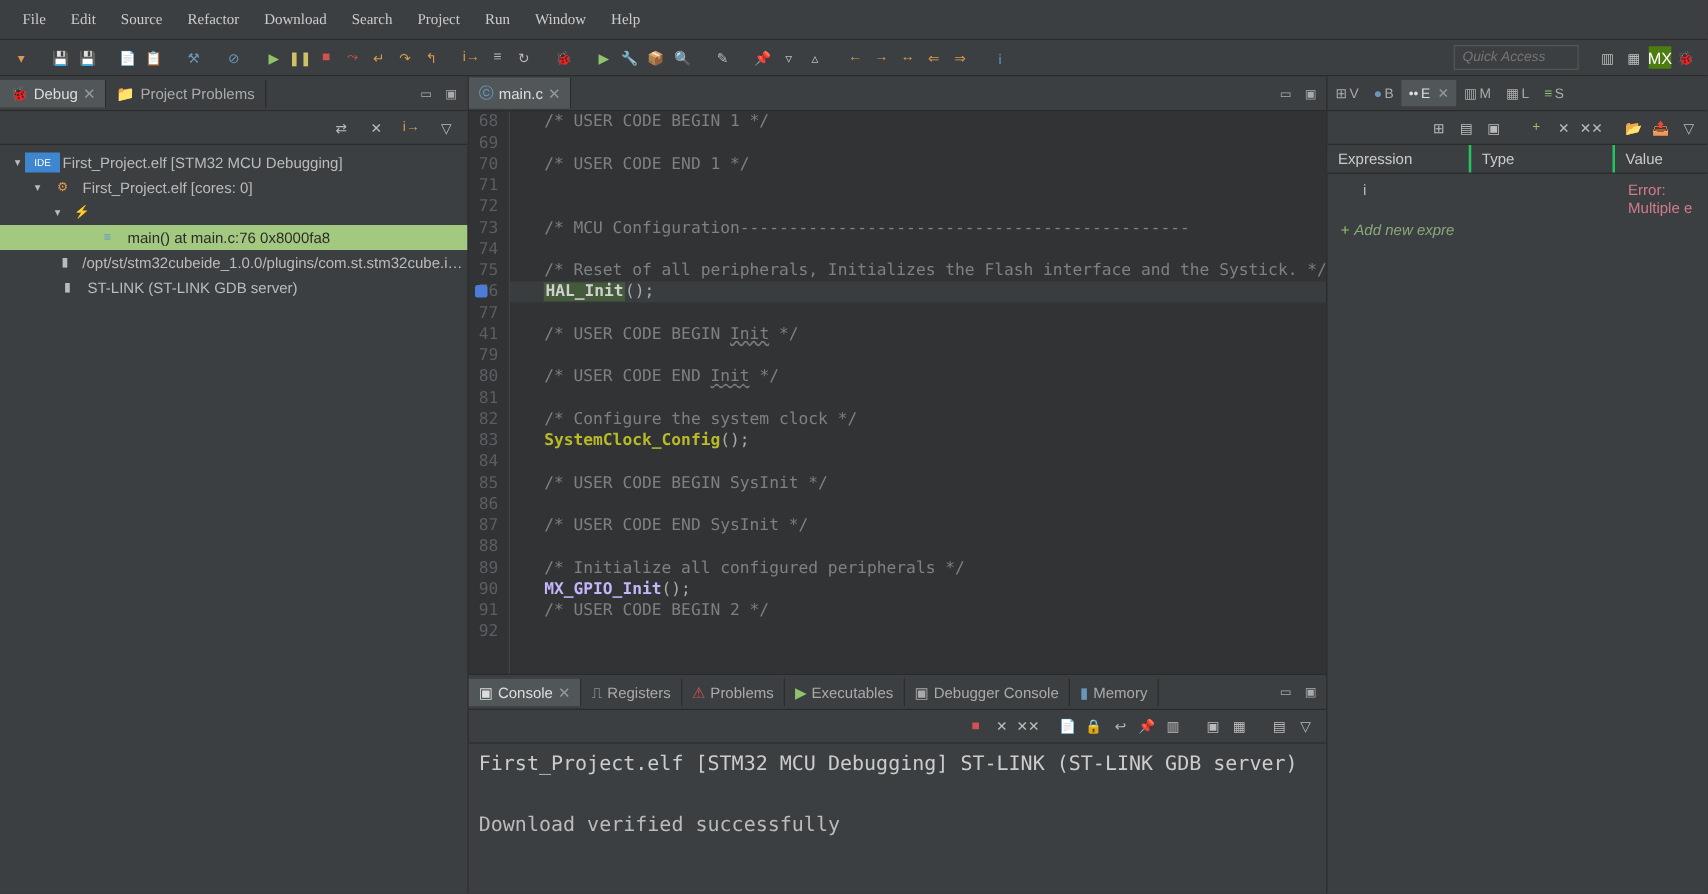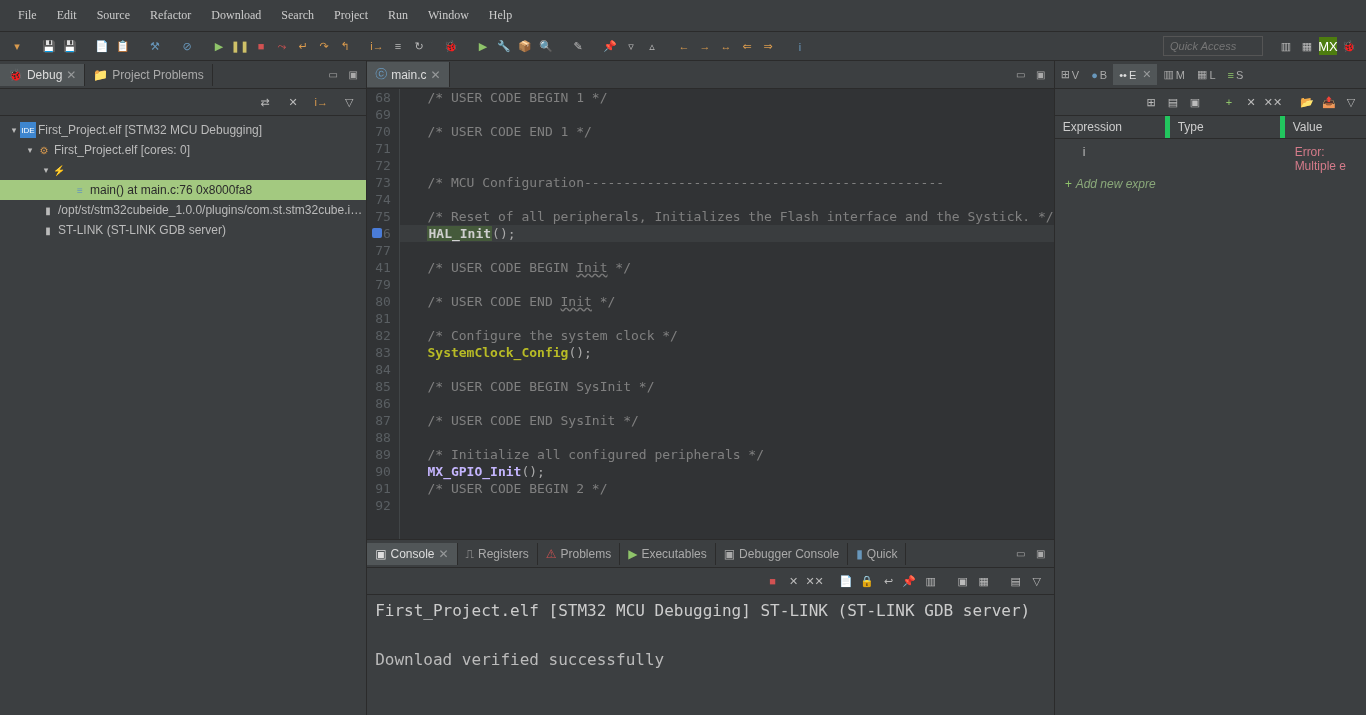--- a/index.html
+++ b/index.html
@@ -112,21 +112,21 @@
   align-items: center;
   padding: 2px 4px;
   white-space: nowrap;
   cursor: pointer;
 }
 .tree-row.selected {
   background: #a3c980;
   color: #2b2b2b;
 }
 .tree-arrow { width: 12px; text-align: center; font-size: 9px; }
-.tree-icon { width: 16px; height: 16px; display: inline-flex; align-items:center; justify-content:center; font-size:10px; margin-right:2px; }
+.tree-icon { width: 28px; height: 16px; display: inline-flex; align-items:center; justify-content:center; font-size:10px; margin-right:2px; }
 
 .center-panel {
   flex: 1;
   display: flex;
   flex-direction: column;
   background: #313335;
 }
 .editor-container {
   flex: 1;
   display: flex;
@@ -235,21 +235,21 @@
 }
 .expr-header {
   display: flex;
   background: #3c3f41;
   border-bottom: 1px solid #2b2b2b;
   font-size: 12px;
   color: #ccc;
 }
 .expr-col {
   padding: 4px 8px;
-  border-right: 5px solid #22c55e;
+  border-right: 2px solid #22c55e;
 }
 .expr-body { flex: 0 0 auto; padding: 4px; }
 .expr-row {
   display: flex;
   padding: 2px 6px;
   font-size: 12px;
 }
 .err { color: #d47b8a; }
 .add-expr { color: #8aa87a; font-style: italic; display: flex; align-items: center; gap: 4px; }
 .orange { color: #d99a4e; }
@@ -447,21 +447,21 @@
         <div class="tab inactive">
           <span class="green">▶</span>
           <span>Executables</span>
         </div>
         <div class="tab inactive">
           <span>▣</span>
           <span>Debugger Console</span>
         </div>
         <div class="tab inactive">
           <span class="blue">▮</span>
-          <span>Quick</span>
+          <span>Memory</span>
         </div>
         <div class="tab-spacer"></div>
         <div class="pane-icons">
           <span class="pane-icon">▭</span>
           <span class="pane-icon">▣</span>
         </div>
       </div>
       <div class="console-toolbar">
         <span class="tb-btn red">■</span>
         <span class="tb-btn">✕</span>

